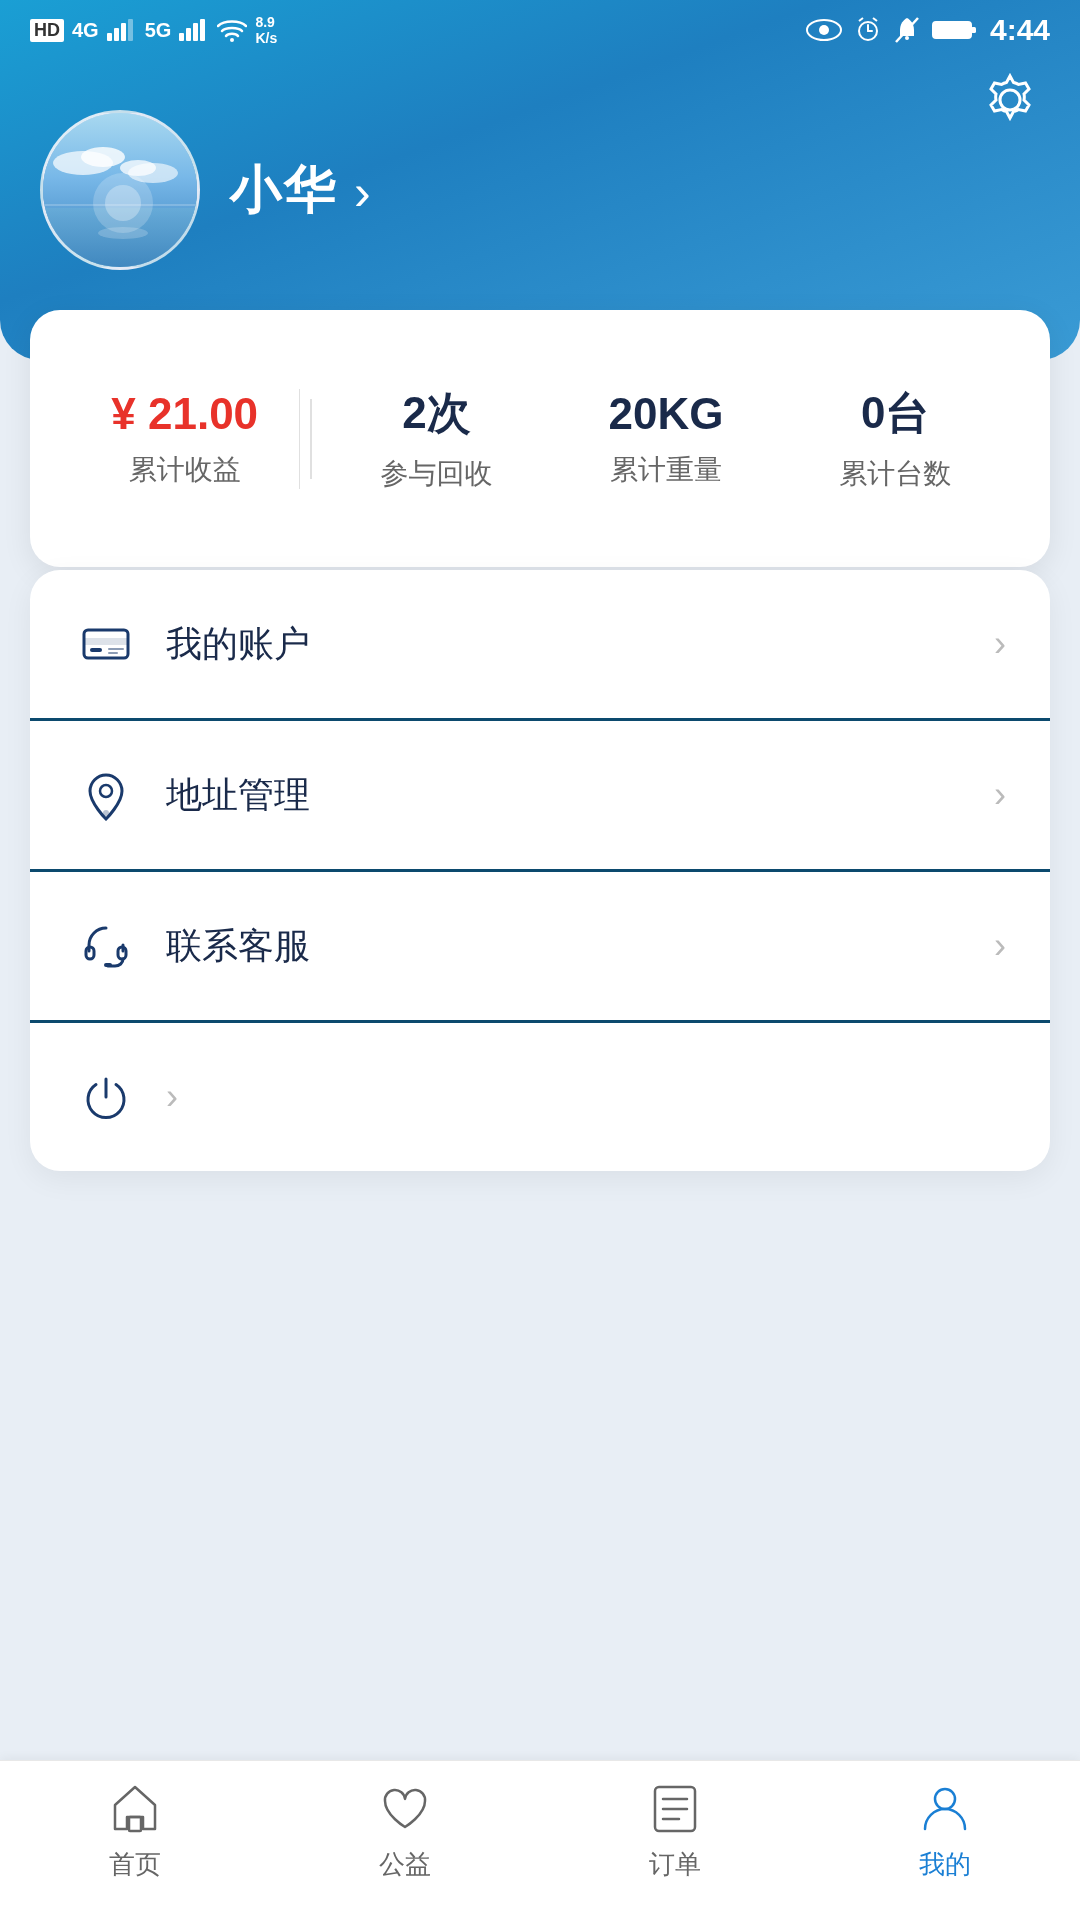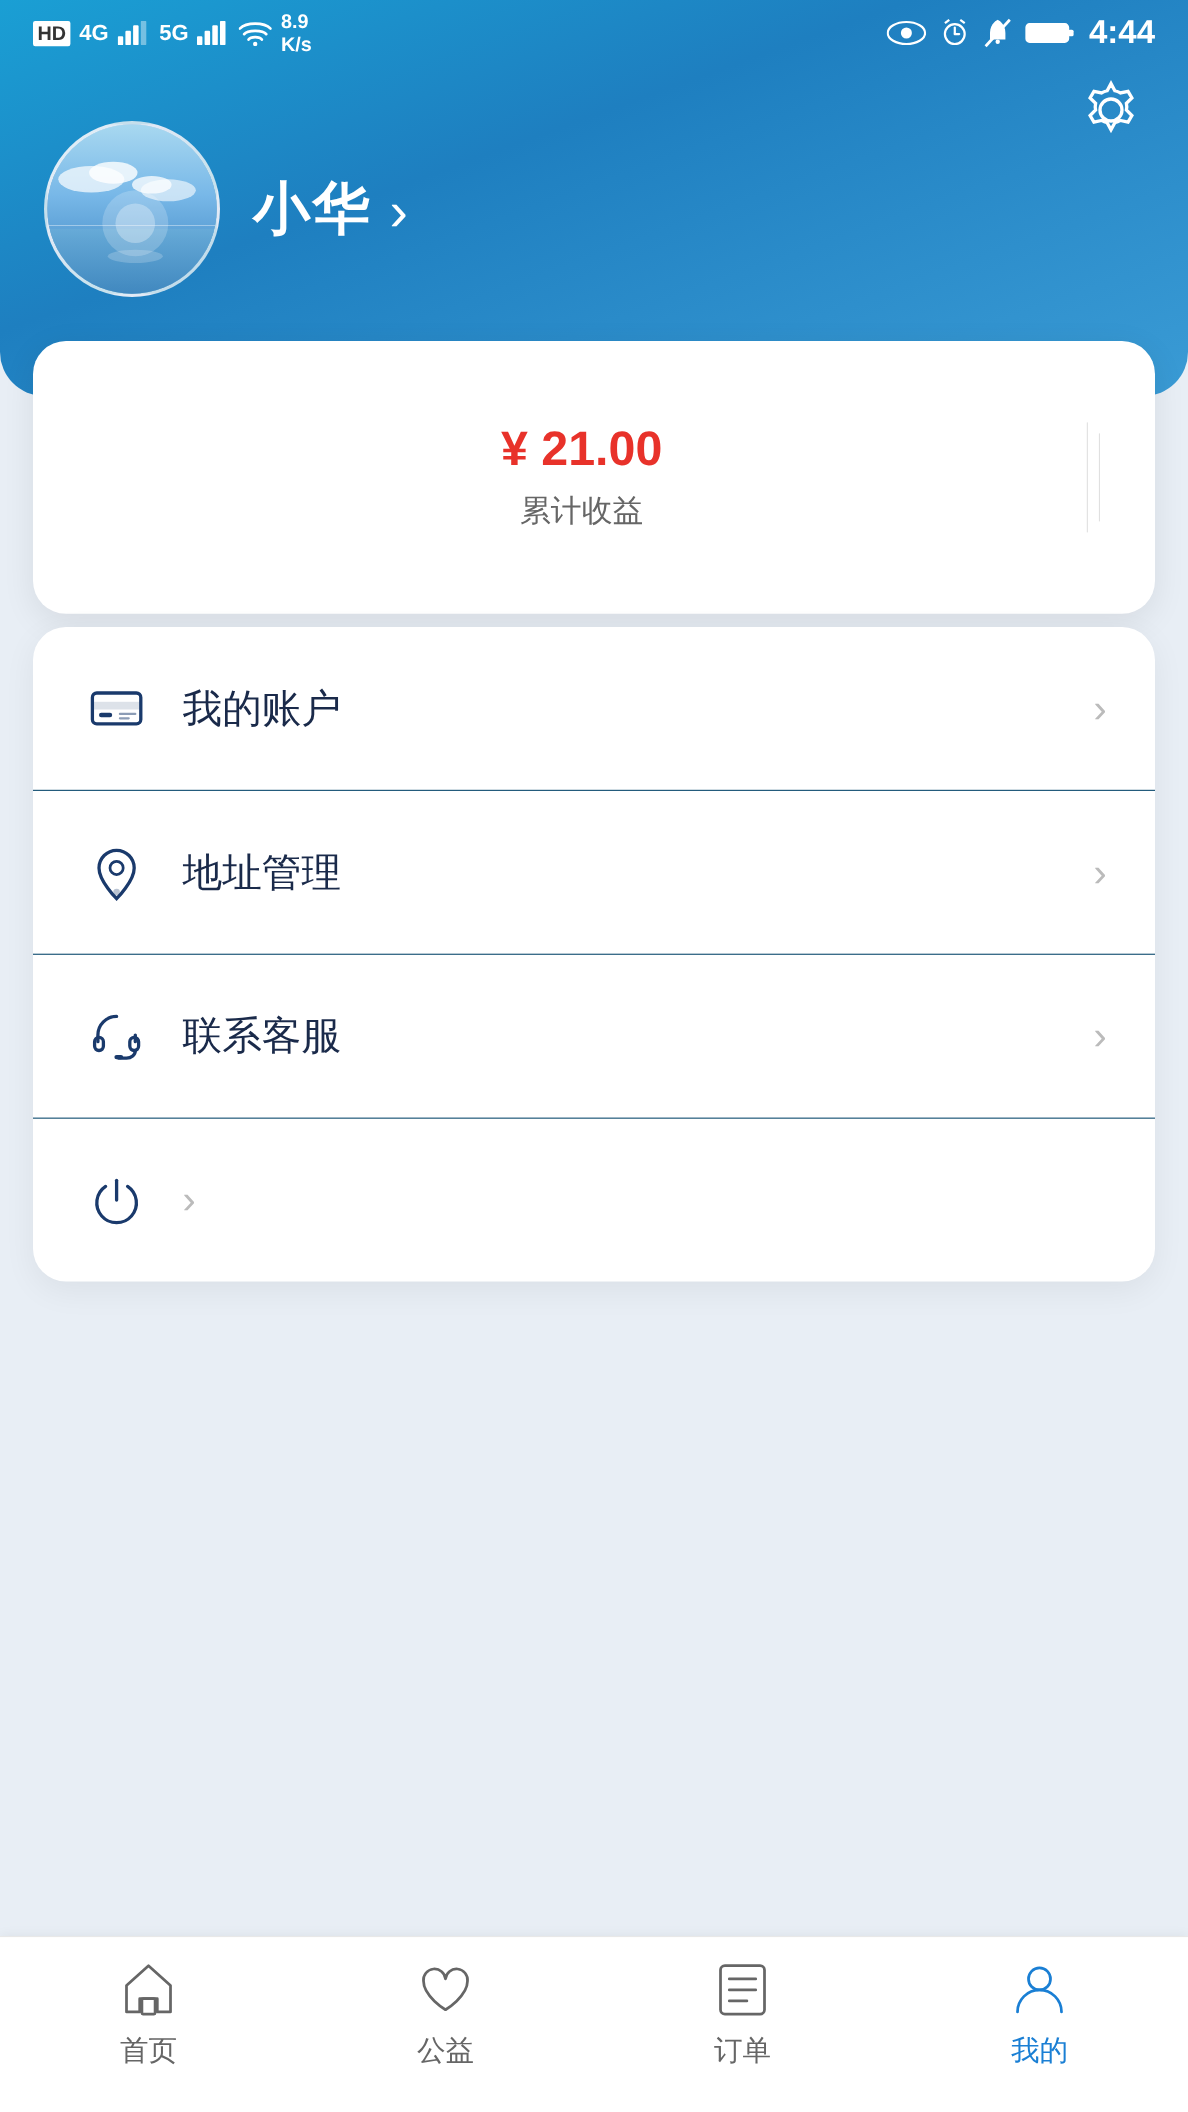--- a/index.html
+++ b/index.html
@@ -183,21 +183,21 @@
       background: white;
       border-radius: 30px;
       box-shadow: 0 8px 30px rgba(0,0,0,0.06);
       overflow: hidden;
     }
 
     .menu-item {
       display: flex;
       align-items: center;
       padding: 42px 44px;
-      border-bottom: 1px solid #0c4a6e;
+      border-bottom: 3px solid #0c4a6e;
       cursor: pointer;
     }
 
     .menu-item:last-child {
       border-bottom: none;
     }
 
     .menu-icon {
       width: 64px;
       height: 64px;
@@ -308,21 +308,21 @@
         <rect x="7" y="9" width="5" height="13" rx="1"></rect>
         <rect x="14" y="4" width="5" height="18" rx="1"></rect>
         <rect x="21" y="0" width="5" height="22" rx="1"></rect>
       </svg>
     <svg width="30" height="24" viewBox="0 0 30 24" fill="none" stroke="white" stroke-width="2.5">
         <path d="M1 8 C7 2, 23 2, 29 8" stroke-linecap="round"></path>
         <path d="M5 13 C8 9, 22 9, 25 13" stroke-linecap="round"></path>
         <path d="M9 18 C11 15, 19 15, 21 18" stroke-linecap="round"></path>
         <circle cx="15" cy="22" r="2" fill="white" stroke="none"></circle>
       </svg>
-    <span style="font-size:18px;">8.9<br>K/s</span>
+    <span style="font-size:14px;">8.9<br>K/s</span>
   </div>
   <div class="status-right">
     <svg width="36" height="24" viewBox="0 0 36 24" fill="white">
         <ellipse cx="18" cy="12" rx="17" ry="10" stroke="white" stroke-width="2" fill="none"></ellipse>
         <circle cx="18" cy="12" r="5" fill="white"></circle>
       </svg>
     <svg width="28" height="28" viewBox="0 0 28 28" fill="white">
         <circle cx="14" cy="15" r="9" stroke="white" stroke-width="2" fill="none"></circle>
         <line x1="14" y1="9" x2="14" y2="15" stroke="white" stroke-width="2" stroke-linecap="round"></line>
         <line x1="14" y1="15" x2="18" y2="15" stroke="white" stroke-width="2" stroke-linecap="round"></line>
@@ -389,20 +389,34 @@
     <span class="chevron-right">›</span>
   </div>
 </div>
 
 <div class="stats-card">
   <div class="stat-item">
     <div class="stat-value highlight">¥ 21.00</div>
     <div class="stat-label">累计收益</div>
   </div>
   <div style="width:1.5px;height:80px;background:#e0e0e0;margin:0 10px;"></div>
+  <div class="stats-right">
+    <div class="stat-item">
+      <div class="stat-value">2次</div>
+      <div class="stat-label">参与回收</div>
+    </div>
+    <div class="stat-item">
+      <div class="stat-value">20KG</div>
+      <div class="stat-label">累计重量</div>
+    </div>
+    <div class="stat-item">
+      <div class="stat-value">0台</div>
+      <div class="stat-label">累计台数</div>
+    </div>
+  </div>
 </div>
 
 <div class="menu-card">
 
   <div class="menu-item">
     <div class="menu-icon">
       <svg viewBox="0 0 52 52" fill="none">
         <rect x="4" y="12" width="44" height="28" rx="4" stroke="#1a3a6c" stroke-width="3" fill="none"></rect>
         <rect x="4" y="20" width="44" height="7" fill="#1a3a6c" opacity="0.15"></rect>
         <rect x="10" y="30" width="12" height="4" rx="2" fill="#1a3a6c"></rect>

